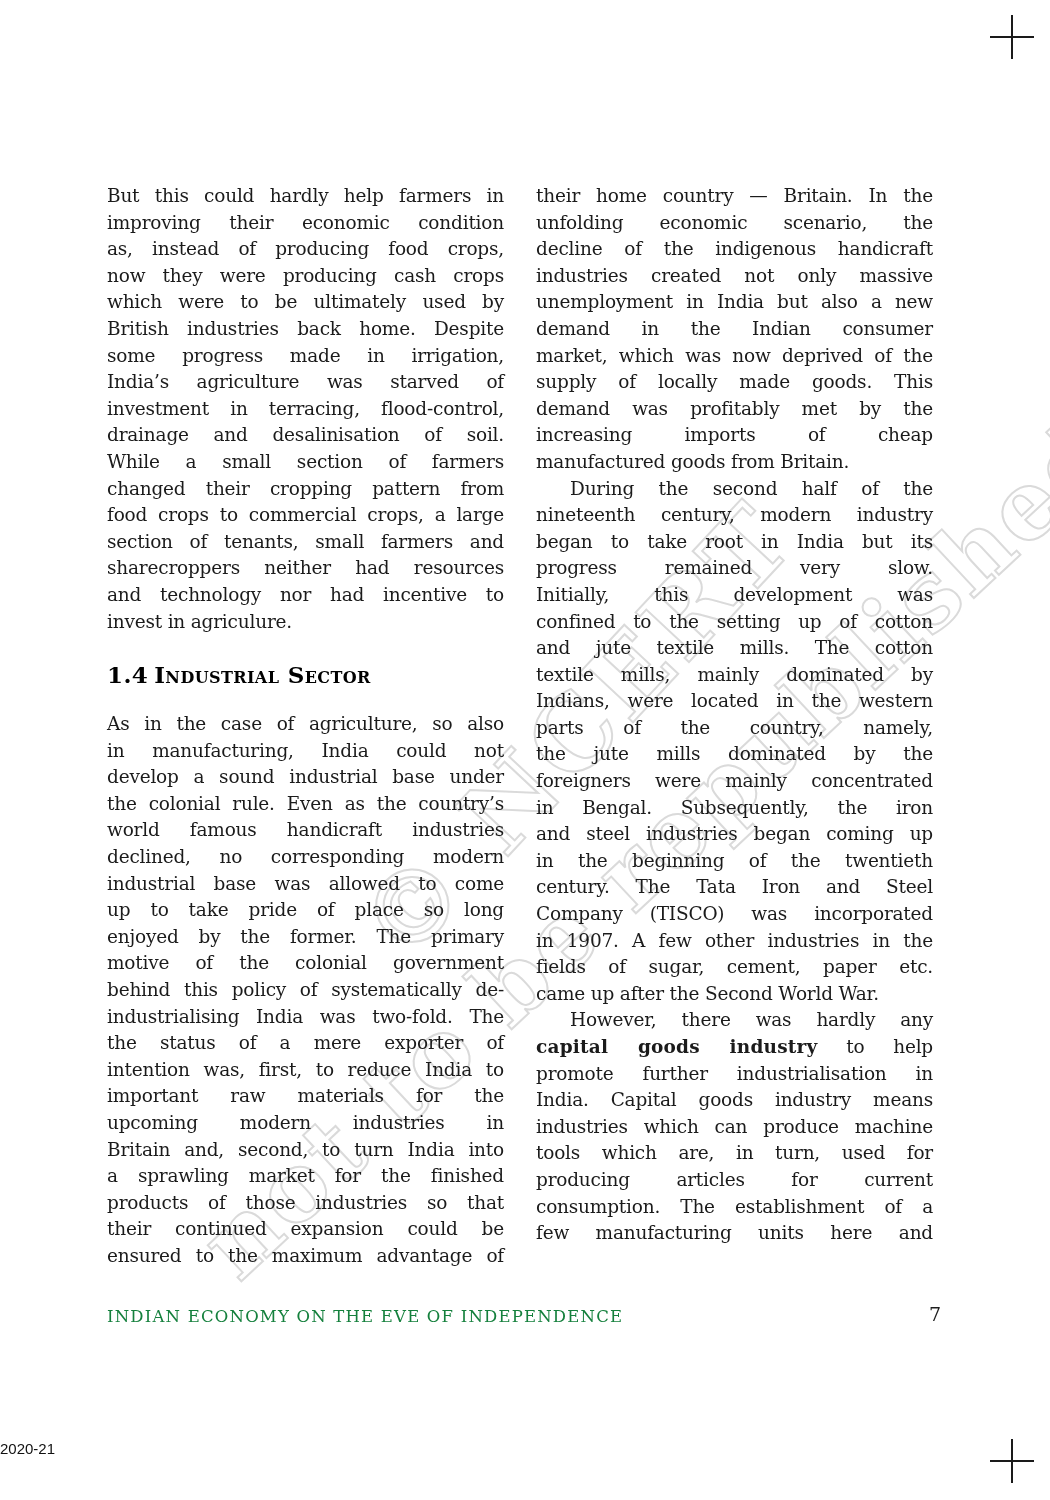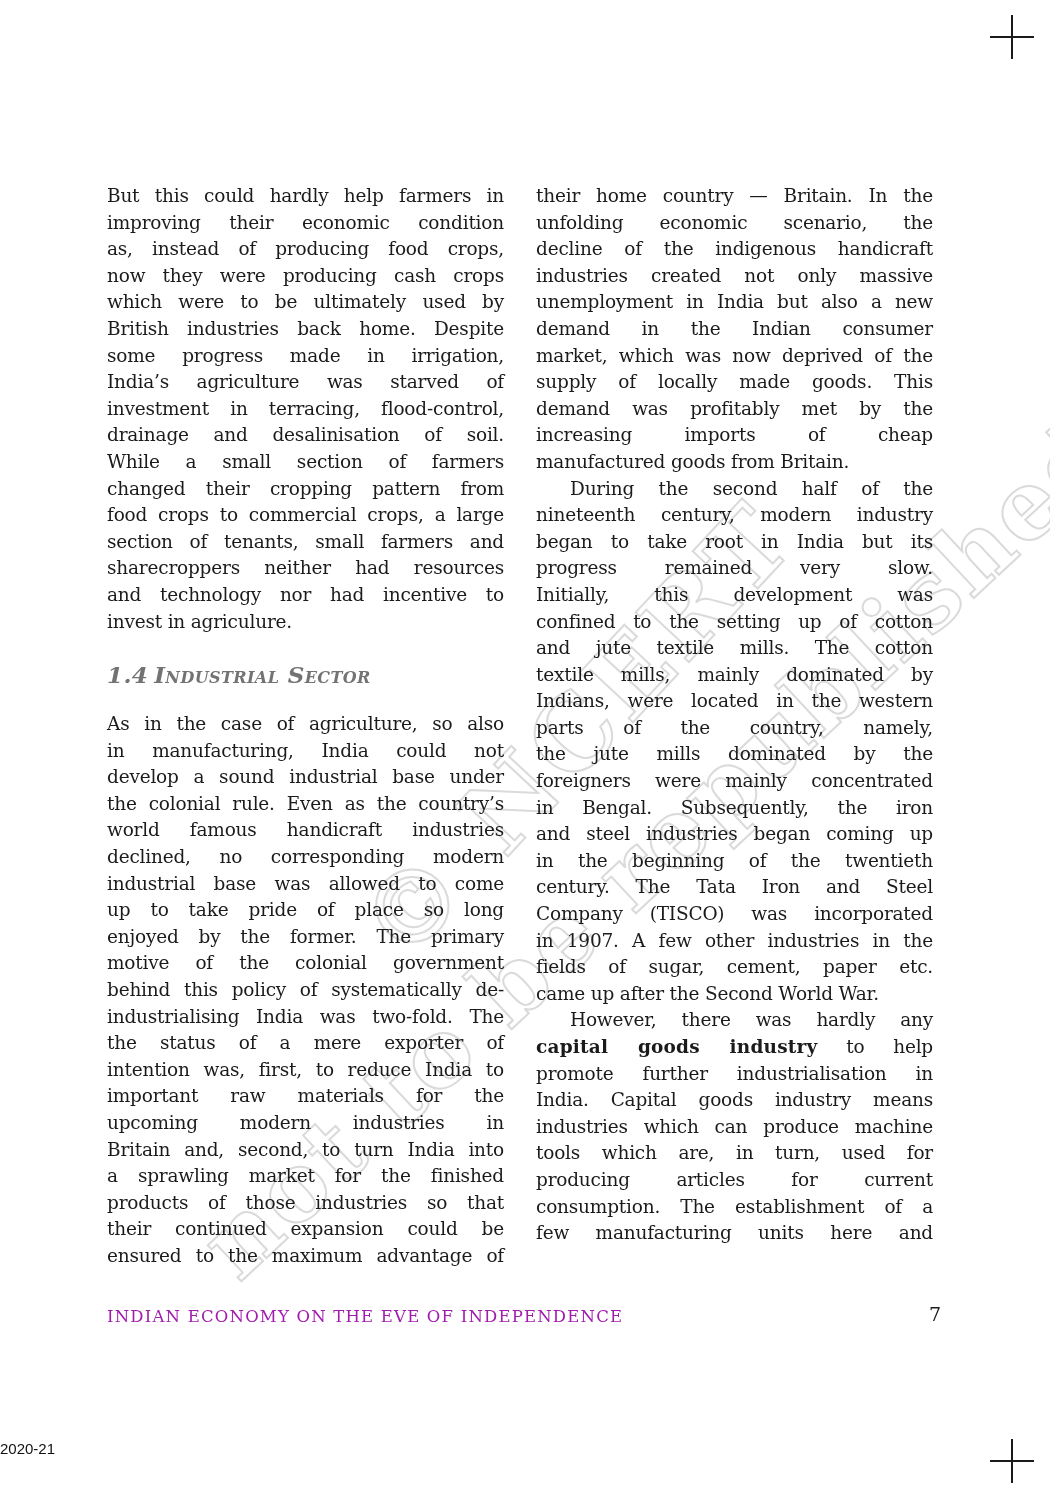--- a/index.html
+++ b/index.html
@@ -52,21 +52,21 @@
     font-weight:bold;
     letter-spacing:0.4px;
   }
   .sec-num   { font-size:23px; }
   .sec-title { font-size:23px; font-variant:small-caps; }
 
   
   .footer-title {
     position:absolute; left:107px; top:1307px;
     font-size:16.5px; letter-spacing:1.2px;
-    color:#a21caf; z-index:2;
+    color:#15803d; z-index:2;
   }
   .page-number {
     position:absolute; left:900px; top:1303px; width:41px;
     text-align:right;
     font-size:19px; color:#1d1d1d; z-index:2;
   }
   .edition-year {
     position:absolute; left:0; top:1440px; width:1050px;
     text-align:left;
     font-family:"Liberation Sans", sans-serif;
@@ -106,21 +106,21 @@
         <div class="line">investment in terracing, flood-control,</div>
         <div class="line">drainage and desalinisation of soil.</div>
         <div class="line">While a small section of farmers</div>
         <div class="line">changed their cropping pattern from</div>
         <div class="line">food crops to commercial crops, a large</div>
         <div class="line">section of tenants, small farmers and</div>
         <div class="line">sharecroppers neither had resources</div>
         <div class="line">and technology nor had incentive to</div>
         <div class="line last">invest in agriculure.</div>
       </div>
-      <div class="sec-heading" style="color: #737373; font-style: italic;"><span class="sec-num">1.4</span> <span class="sec-title">Industrial Sector</span></div>
+      <div class="sec-heading" style="color: #000000;"><span class="sec-num">1.4</span> <span class="sec-title">Industrial Sector</span></div>
       <div class="para">
         <div class="line">As in the case of agriculture, so also</div>
         <div class="line">in manufacturing, India could not</div>
         <div class="line">develop a sound industrial base under</div>
         <div class="line">the colonial rule. Even as the country’s</div>
         <div class="line">world famous handicraft industries</div>
         <div class="line">declined, no corresponding modern</div>
         <div class="line">industrial base was allowed to come</div>
         <div class="line">up to take pride of place so long</div>
         <div class="line">enjoyed by the former. The primary</div>

